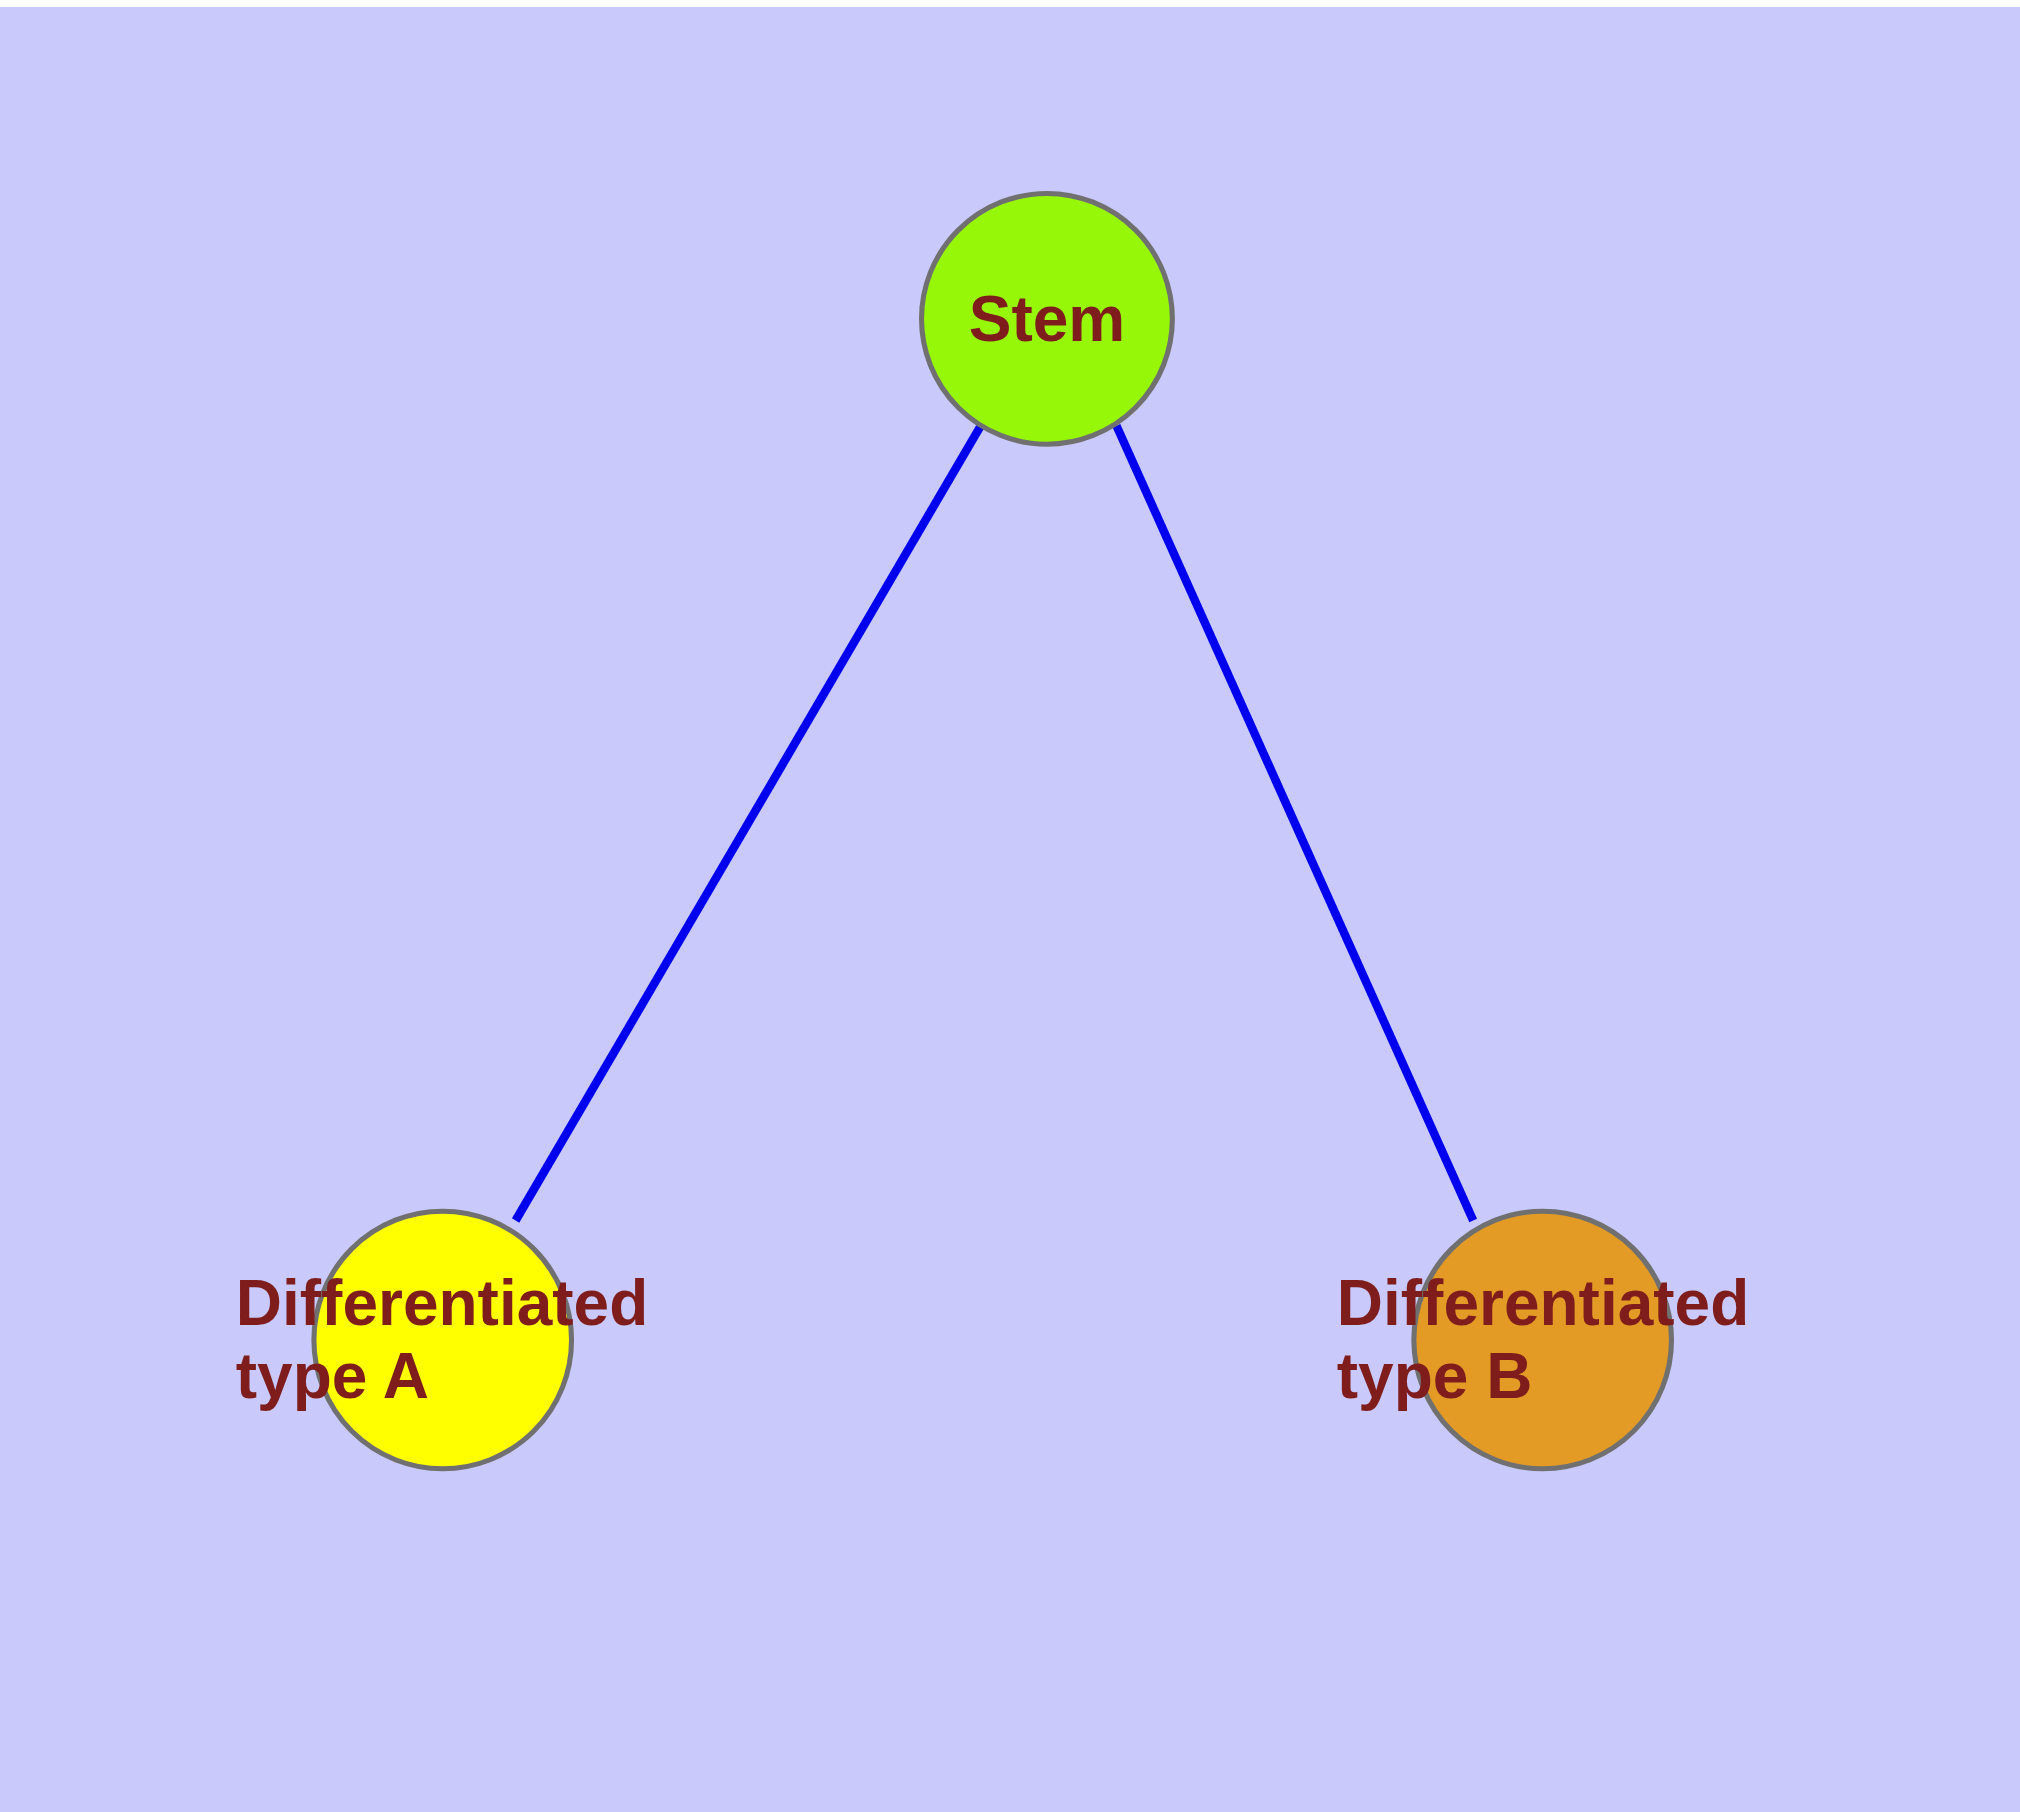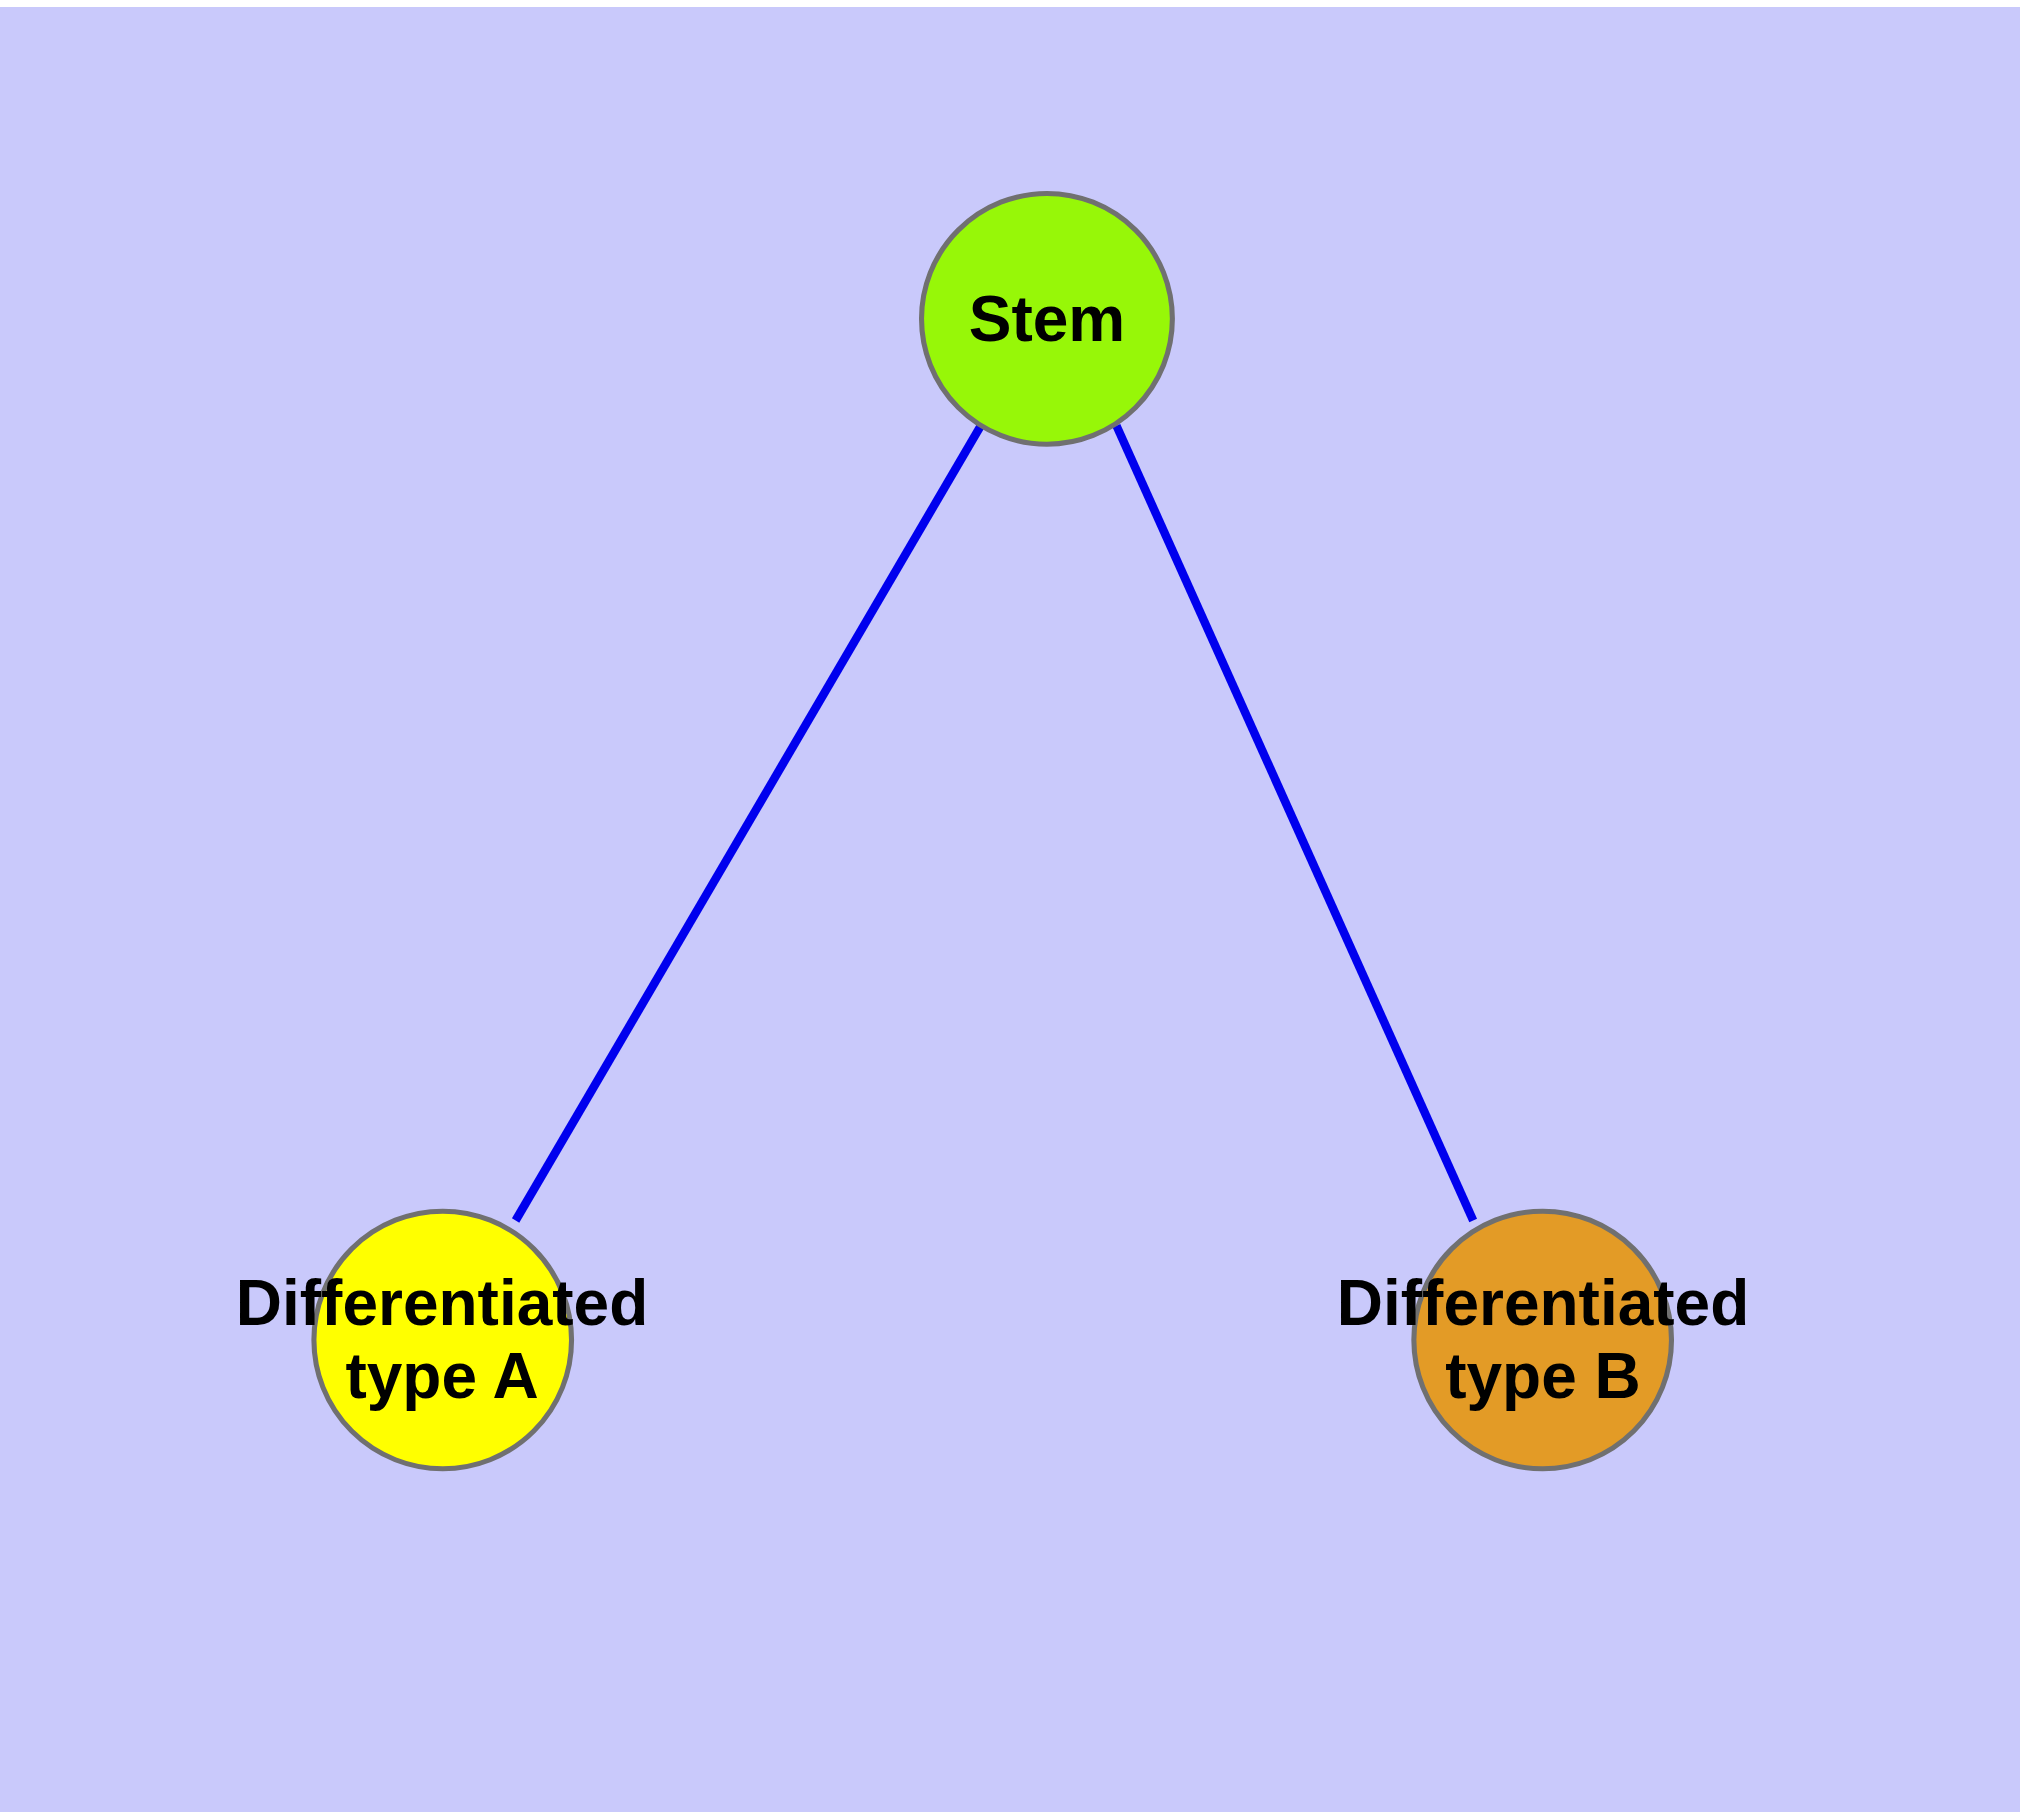--- a/index.html
+++ b/index.html
@@ -26,23 +26,22 @@
   #graph-svg {
     position: absolute;
     left: 0;
     top: 0;
     width: 2021px;
     height: 1805px;
     display: block;
   }
   .node-label {
     position: absolute;
-    color: #000000;
+    color: #7f1d1d;
     font-weight: bold;
-    text-align: center;
     line-height: 1.14;
     white-space: pre;
     pointer-events: none;
     transform: translate(-50%, -50%);
   }
   .node-circle {
     cursor: pointer;
   }
 </style>
 </head>

